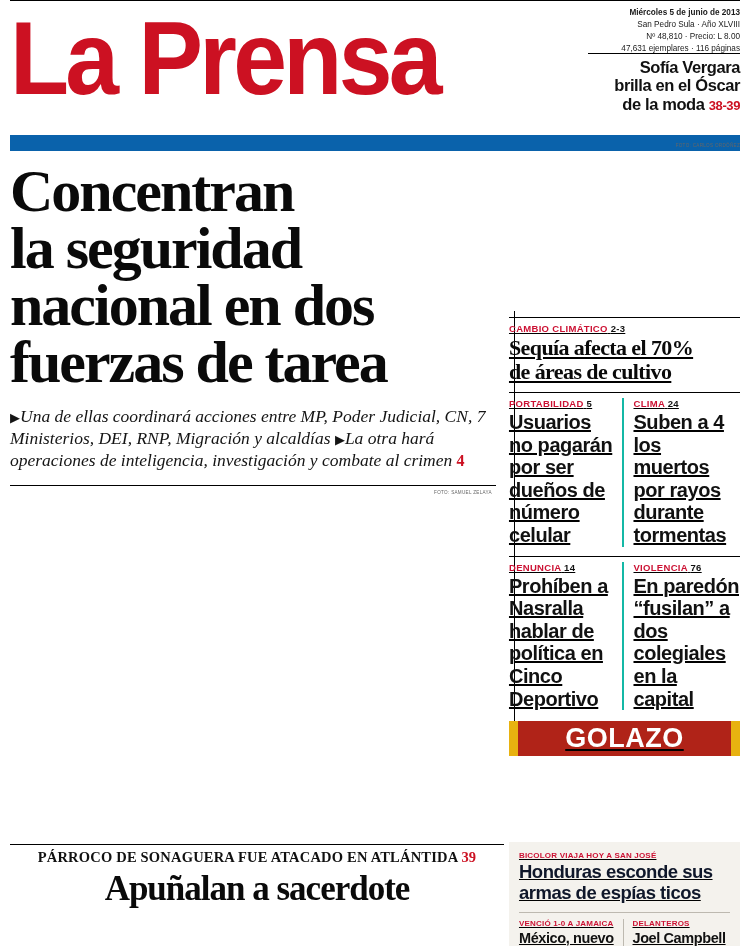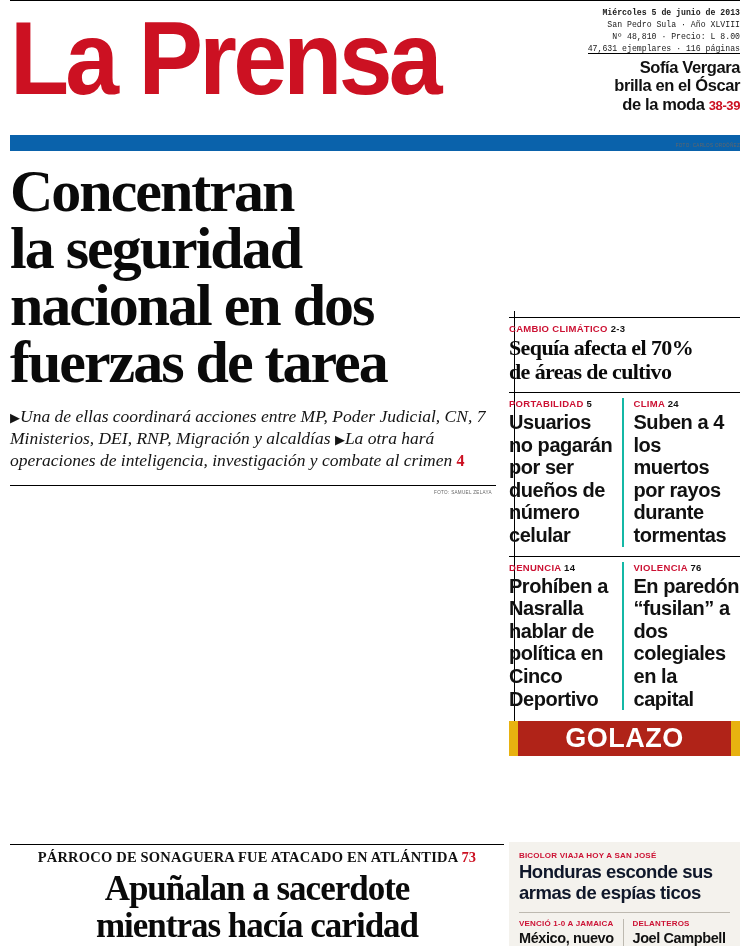--- a/index.html
+++ b/index.html
@@ -38,21 +38,21 @@
   }
   .masthead-info {
     position: absolute;
     right: 0; top: 6px;
     text-align: right;
     font-size: 8.2px;
     line-height: 1.45;
     color: #1a1a1a;
     font-weight: bold;
   }
-  .masthead-info .mi-line { white-space: nowrap; font-family: Liberation Mono, monospace; }
+  .masthead-info .mi-line { white-space: nowrap; }
   .masthead-info .mi-line.light { font-weight: normal; }
 
   .promo {
     position: absolute;
     right: 0; top: 52px;
     width: 152px;
     text-align: right;
     border-top: 1px solid #000;
     padding-top: 4px;
   }
@@ -114,20 +114,21 @@
   .divider-v {
     position: absolute;
     left: 504px; top: 0; bottom: 0;
     width: 1px;
     background: #000;
   }
   .col-right {
     width: 232px;
     margin-left: 3px;
     position: relative;
+    text-decoration: underline;
   }
 
   
   .main-headline {
     font-family: "Liberation Serif", serif;
     font-weight: bold;
     font-size: 60px;
     line-height: 0.95;
     letter-spacing: -2px;
     color: #0a0a0a;
@@ -432,21 +433,20 @@
             <div class="sports-cell-title">Joel Campbell por Saborío en Costa Rica</div>
           </div>
         </div>
       </div>
     </div>
   </div>
 
   <div class="bottom-left">
     <div class="bottom-kicker">
       <span>PÁRROCO DE SONAGUERA FUE ATACADO EN ATLÁNTIDA</span>
-      <span class="pg">73</span>
+      <span class="pg">39</span>
     </div>
     <div class="bottom-headline">
       <div>Apuñalan a sacerdote</div>
-      <div>mientras hacía caridad</div>
     </div>
   </div>
 
 </div>
 
 </body></html>

